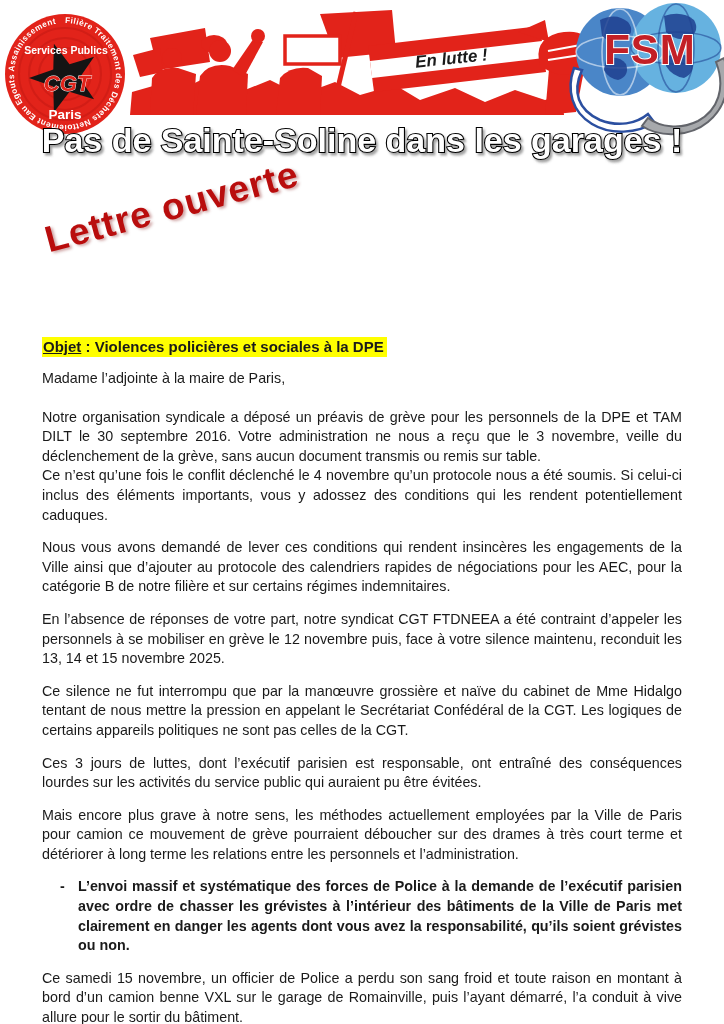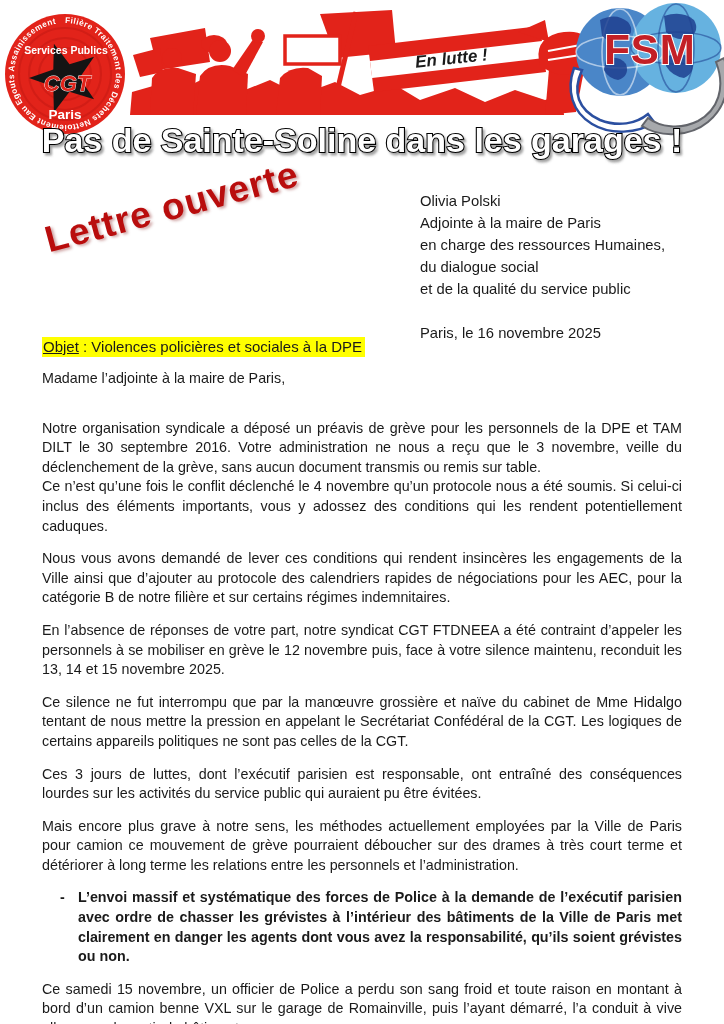--- a/index.html
+++ b/index.html
@@ -16,27 +16,27 @@
   .stamp {
     position:absolute; left:46px; top:52px;
     font-size:37px; font-weight:bold; color:#b90d0d;
     transform:rotate(-15deg); transform-origin:left center;
     text-shadow:2px 2px 3px rgba(120,0,0,0.35);
     white-space:nowrap; letter-spacing:1px;
   }
   .address { position:absolute; left:420px; top:22px; font-size:14.8px; line-height:22px; }
   .address .date { margin-top:22px; }
   
-  .subject { margin:2px 42px 0 42px; font-size:15px; font-weight:normal; }
+  .subject { margin:2px 42px 0 42px; font-size:15px; font-weight:bold; }
   .subject .hl { background:#ffff00; padding:1px 3px 2px 1px; display:inline; }
   .subject .lbl { text-decoration:underline; }
   .subject .rest { white-space:pre-wrap; }
   
   .body-text { margin:14px 42px 0 42px; font-size:14.3px; line-height:19.6px; text-align:justify; }
-  .salutation { text-align:left; margin-bottom:30px; }
+  .salutation { text-align:left; margin-bottom:19px; }
   .block { margin-bottom:13px; }
   .block p { margin:0; }
   .bullet-item {
     position:relative; padding-left:36px; font-weight:bold; margin-bottom:13px;
   }
   .bullet-item .dash { position:absolute; left:18px; top:0; font-weight:bold; }
   .closing { margin-bottom:0; }
 </style>
 </head>
 <body>
@@ -120,28 +120,20 @@
       <path d="M582,70 C572,92 578,110 600,120 C618,127 636,124 648,114 L654,122 C638,134 610,135 592,124 C572,112 566,90 574,68 Z" fill="#ffffff" stroke="#2b4fa0" stroke-width="2.5"></path>
       <path d="M716,62 C726,88 718,110 698,121 C680,130 660,127 648,118 L642,126 C660,138 690,137 708,122 C726,107 732,84 724,58 Z" fill="#a7a9ac" stroke="#63656b" stroke-width="2"></path>
       <text x="650" y="64" text-anchor="middle" font-size="42" font-weight="bold" letter-spacing="1" fill="#c32026" stroke="#ffffff" stroke-width="2" paint-order="stroke">FSM</text>
     </g>
 
     <text x="362" y="152" text-anchor="middle" font-size="34" font-weight="bold" fill="#ffffff" stroke="#000000" stroke-width="2.2" paint-order="stroke" filter="url(#hs)">Pas de Sainte-Soline dans les garages !</text>
   </svg>
 
   <div class="letter-head">
     <div class="stamp">Lettre ouverte</div>
-    <div class="address">
-      <div>Olivia Polski</div>
-      <div>Adjointe à la maire de Paris</div>
-      <div>en charge des ressources Humaines,</div>
-      <div>du dialogue social</div>
-      <div>et de la qualité du service public</div>
-      <div class="date">Paris, le 16 novembre 2025</div>
-    </div>
   </div>
 
   <div class="subject">
     <span class="hl"><span class="lbl">Objet</span><span class="rest"> : Violences policières et sociales à la DPE</span></span>
   </div>
 
   <div class="body-text">
     <p class="salutation">Madame l’adjointe à la maire de Paris,</p>
 
     <div class="block">

